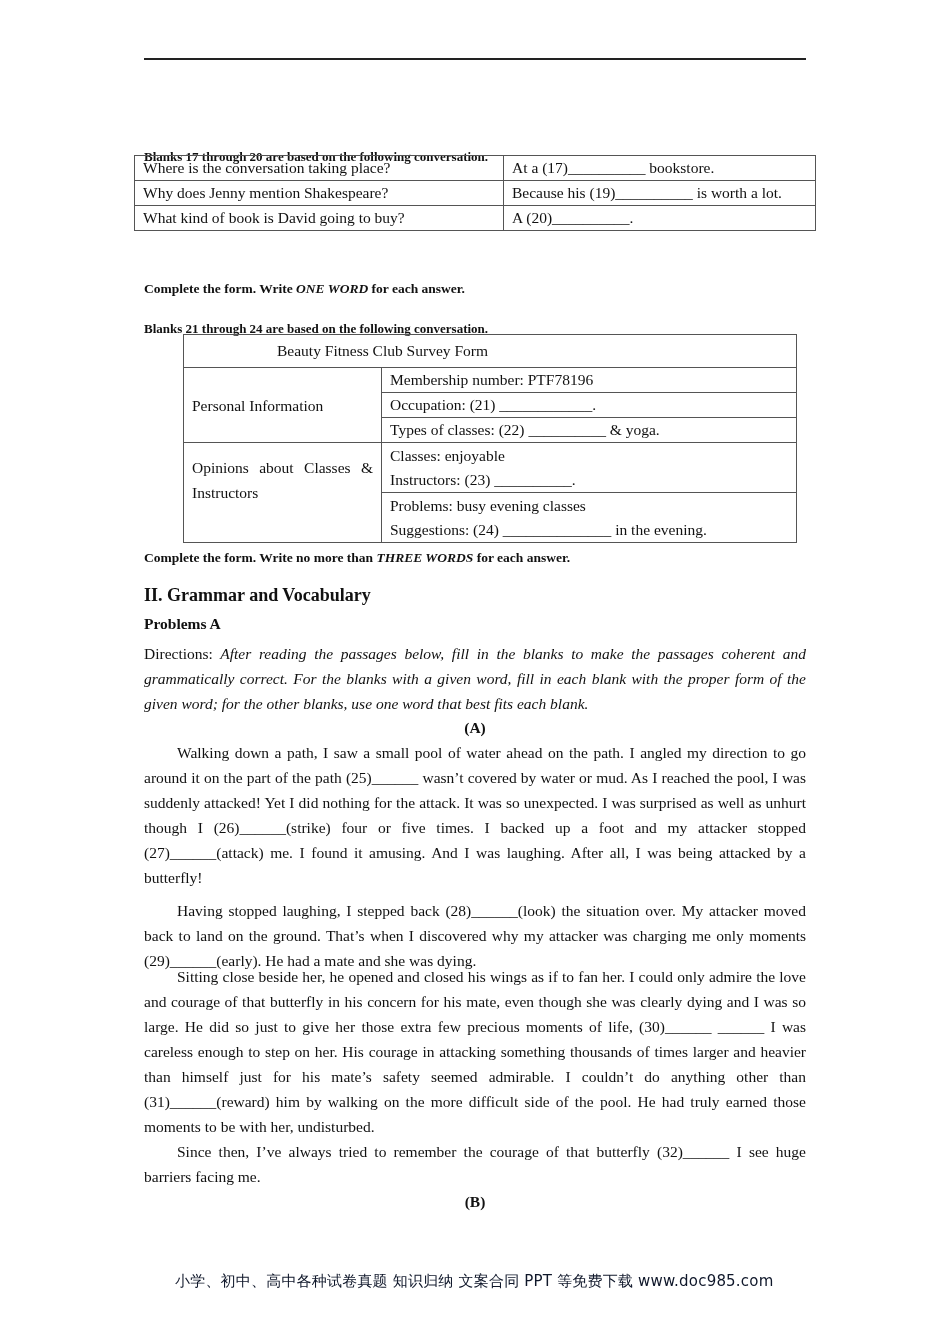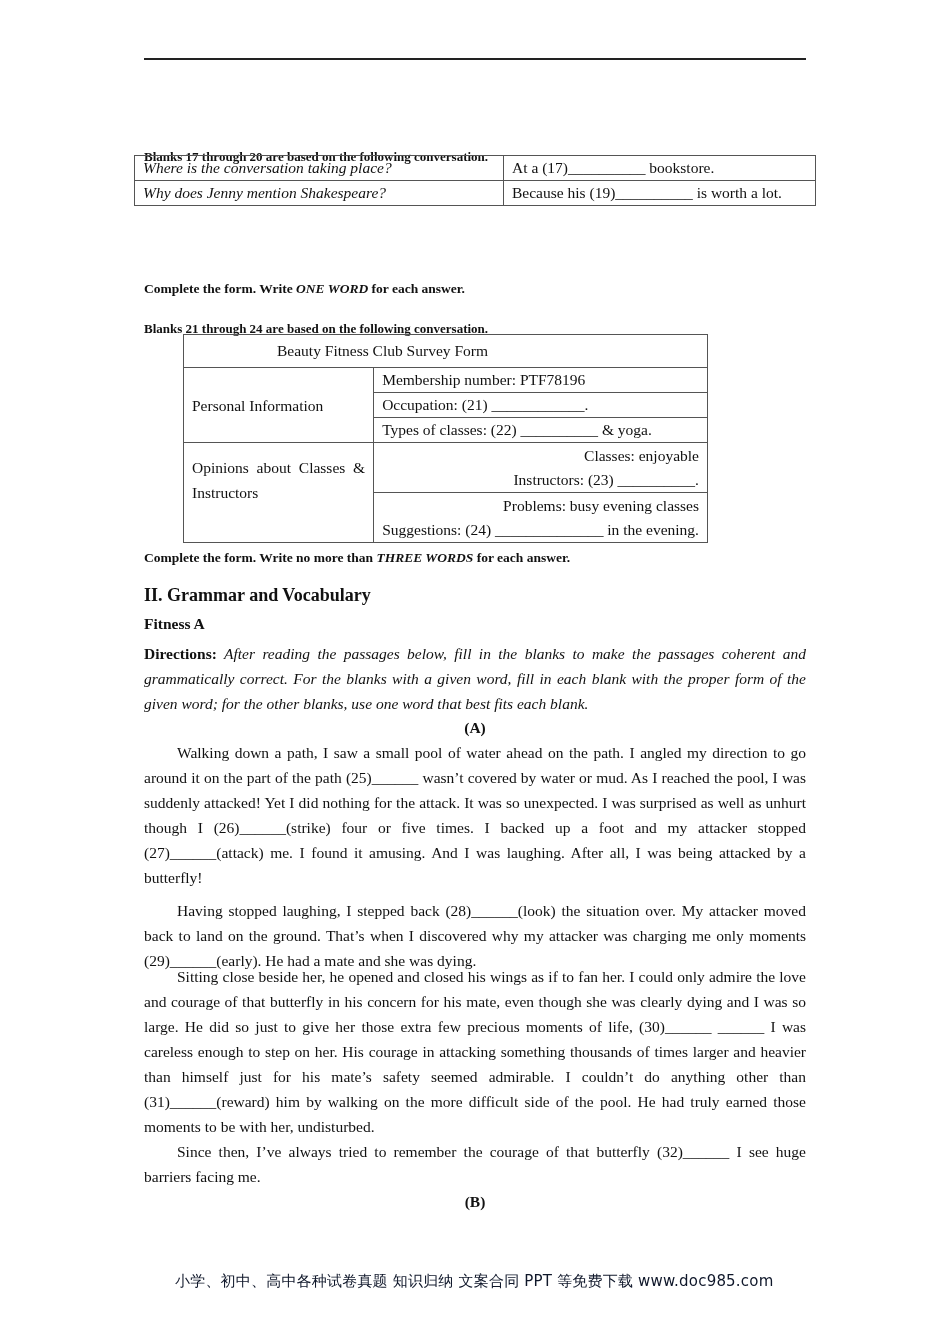--- a/index.html
+++ b/index.html
@@ -9,34 +9,34 @@
   }
   .rule { position: absolute; left: 144px; top: 58px; width: 662px; height: 0; border-top: 2px solid #222; }
   .abs { position: absolute; }
   .heading { font-weight: bold; font-size: 13px; margin-top: 21px; }
   .note { font-weight: bold; font-size: 13.5px; }
   .note i { font-weight: bold; }
   table.t { position: absolute; border-collapse: collapse; font-size: 15.5px; }
   table.t td { border: 1px solid #555; padding: 0 8px; vertical-align: middle; white-space: nowrap; }
   #t1 { left: 134px; top: 155px; width: 682px; }
   #t1 td { height: 24px; }
-  #t1 td.q { width: 352px; font-style: italic; }
-  #t2 { left: 183px; top: 334px; width: 525px; }
+  #t1 td.q { width: 352px; }
+  #t2 { left: 183px; top: 334px; width: 614px; }
   #t2 td.title { height: 32px; padding-left: 93px; }
   #t2 td.left { width: 181px; white-space: normal; line-height: 25px; }
   #t2 td.r1 { height: 24px; }
-  #t2 td.r2 { height: 49px; line-height: 24px; text-align: right; }
+  #t2 td.r2 { height: 49px; line-height: 24px; }
   .sec-title { font-weight: bold; font-size: 18px; }
   .sec-sub { font-weight: bold; font-size: 15.5px; }
   .para {
     position: absolute; left: 144px; width: 662px; font-size: 15.5px; line-height: 25px;
     text-align: justify;
   }
   .para.indent { text-indent: 33px; }
-  .dir b { font-weight: bold; font-style: normal; }
+  .dir b { font-weight: normal; font-style: normal; }
   .dir i { font-style: italic; }
   .center { position: absolute; left: 144px; width: 662px; text-align: center; font-weight: bold; font-size: 15.5px; }
   .footer {
     position: absolute; left: 175px; top: 1272px; font-size: 15px;
     font-family: "DejaVu Sans", "Liberation Sans", sans-serif; color: #0f172a; letter-spacing: 0.2px;
   }
 </style>
 </head>
 <body>
 
@@ -46,20 +46,24 @@
 
 <table class="t" id="t1">
   <tbody>
       <tr>
     <td class="q">Where is the conversation taking place?</td>
     <td>At a (17)__________ bookstore.</td>
   </tr>
   <tr>
     <td class="q">Why does Jenny mention Shakespeare?</td>
     <td>Because his (19)__________ is worth a lot.</td>
+  </tr>
+  <tr>
+    <td class="q">What kind of book is David going to buy?</td>
+    <td>A (20)__________.</td>
   </tr>
 </tbody>
   </table>
 
 <div class="abs note" style="left:144px; top:281px;"><span>Complete the form.   Write </span><i>ONE WORD</i><span> for each answer.</span></div>
 
 <div class="abs heading" style="left:144px; top:300px;">Blanks 21 through 24 are based on the following conversation.</div>
 
 <table class="t" id="t2">
   <tbody>
@@ -88,21 +92,21 @@
       <div>Problems:  busy evening classes</div>
       <div>Suggestions: (24) ______________ in the evening.</div>
     </td>
   </tr>
 </tbody>
   </table>
 
 <div class="abs note" style="left:144px; top:550px;"><span>Complete the form.   Write no more than </span><i>THREE WORDS</i><span> for each answer.</span></div>
 
 <div class="abs sec-title" style="left:144px; top:585px;">II. Grammar and Vocabulary</div>
-<div class="abs sec-sub" style="left:144px; top:615px;">Fitness A</div>
+<div class="abs sec-sub" style="left:144px; top:615px;">Problems A</div>
 
 <div class="para dir" style="top:641px;"><b>Directions:</b><i> After reading the passages below, fill in the blanks to make the passages coherent and grammatically correct. For the blanks with a given word, fill in each blank with the proper form of the given word; for the other blanks, use one word that best fits each blank.</i></div>
 
 <div class="center" style="top:719px;">(A)</div>
 
 <div class="para indent" style="top:740px;">Walking down a path, I saw a small pool of water ahead on the path. I angled my direction to go around it on the part of the path (25)______ wasn’t covered by water or mud. As I reached the pool, I was suddenly attacked! Yet I did nothing for the attack. It was so unexpected. I was surprised as well as unhurt though I (26)______(strike) four or five times. I backed up a foot and my attacker stopped (27)______(attack) me. I found it amusing. And I was laughing. After all, I was being attacked by a butterfly!</div>
 <div class="para indent" style="top:890px;margin-top:8px;">Having stopped laughing, I stepped back (28)______(look) the situation over. My attacker moved back to land on the ground. That’s when I discovered why my attacker was charging me only moments (29)______(early). He had a mate and she was dying.</div>
 <div class="para indent" style="top:964px;">Sitting close beside her, he opened and closed his wings as if to fan her. I could only admire the love and courage of that butterfly in his concern for his mate, even though she was clearly dying and I was so large. He did so just to give her those extra few precious moments of life, (30)______ ______ I was careless enough to step on her. His courage in attacking something thousands of times larger and heavier than himself just for his mate’s safety seemed admirable. I couldn’t do anything other than (31)______(reward) him by walking on the more difficult side of the pool. He had truly earned those moments to be with her, undisturbed.</div>
 <div class="para indent" style="top:1139px;">Since then, I’ve always tried to remember the courage of that butterfly (32)______ I see huge barriers facing me.</div>
 

